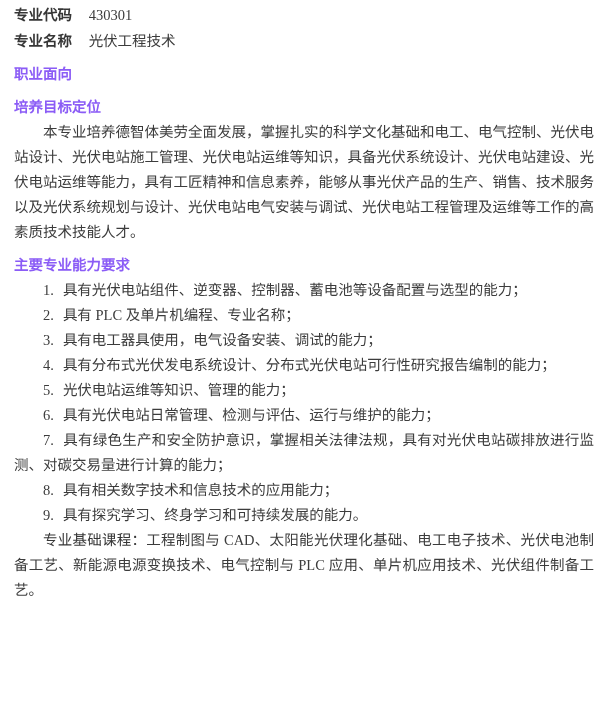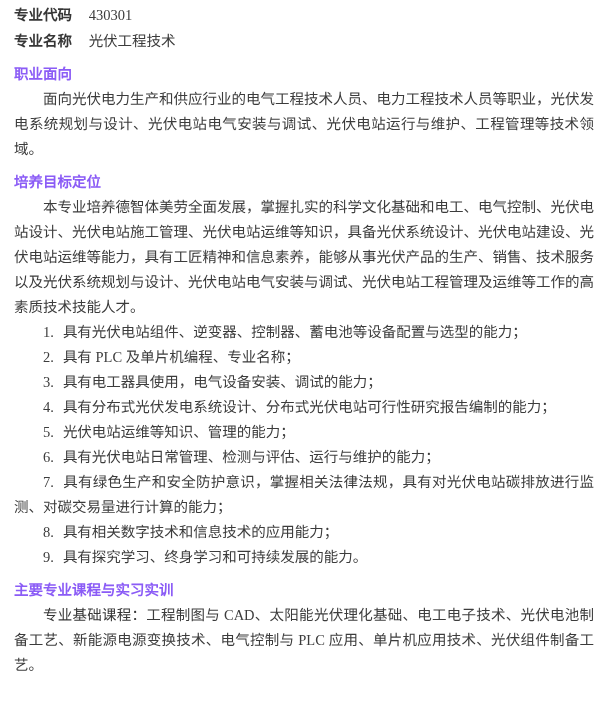--- a/index.html
+++ b/index.html
@@ -78,33 +78,32 @@
   <p class="meta-line">
     <span class="meta-label">专业代码</span>
     <span class="meta-value">430301</span>
   </p>
   <p class="meta-line">
     <span class="meta-label">专业名称</span>
     <span class="meta-value">光伏工程技术</span>
   </p>
 
   <h2 class="sec-heading">职业面向</h2>
-  <p class="body-para">面向光伏电力生产和供应行业的电气工程技术人员、电力工程技术人员等职业，光伏发电系统规划与设计、光伏电站电气安装与调试、光伏电站运行与维护、工程管理等技术领域。</p>
 
   <h2 class="sec-heading">培养目标定位</h2>
   <p class="body-para">本专业培养德智体美劳全面发展，掌握扎实的科学文化基础和电工、电气控制、光伏电站设计、光伏电站施工管理、光伏电站运维等知识，具备光伏系统设计、光伏电站建设、光伏电站运维等能力，具有工匠精神和信息素养，能够从事光伏产品的生产、销售、技术服务以及光伏系统规划与设计、光伏电站电气安装与调试、光伏电站工程管理及运维等工作的高素质技术技能人才。</p>
 
+  <h2 class="sec-heading">主要专业能力要求</h2>
   <p class="list-item"><span class="item-num">1.</span><span>具有光伏电站组件、逆变器、控制器、蓄电池等设备配置与选型的能力；</span></p>
   <p class="list-item"><span class="item-num">2.</span><span>具有 PLC 及单片机编程、专业名称；</span></p>
   <p class="list-item"><span class="item-num">3.</span><span>具有电工器具使用，电气设备安装、调试的能力；</span></p>
   <p class="list-item"><span class="item-num">4.</span><span>具有分布式光伏发电系统设计、分布式光伏电站可行性研究报告编制的能力；</span></p>
   <p class="list-item"><span class="item-num">5.</span><span>光伏电站运维等知识、管理的能力；</span></p>
   <p class="list-item"><span class="item-num">6.</span><span>具有光伏电站日常管理、检测与评估、运行与维护的能力；</span></p>
   <p class="list-item"><span class="item-num">7.</span><span>具有绿色生产和安全防护意识，掌握相关法律法规，具有对光伏电站碳排放进行监测、对碳交易量进行计算的能力；</span></p>
   <p class="list-item"><span class="item-num">8.</span><span>具有相关数字技术和信息技术的应用能力；</span></p>
   <p class="list-item"><span class="item-num">9.</span><span>具有探究学习、终身学习和可持续发展的能力。</span></p>
 
-  <h2 class="sec-heading">主要专业课程与实习实训</h2>
   <p class="body-para">
     <span class="lead-bold">专业基础课程：</span><span>工程制图与 CAD、太阳能光伏理化基础、电工电子技术、光伏电池制备工艺、新能源电源变换技术、电气控制与 PLC 应用、单片机应用技术、光伏组件制备工艺。</span>
   </p>
 
 </div>
 
 </body></html>

